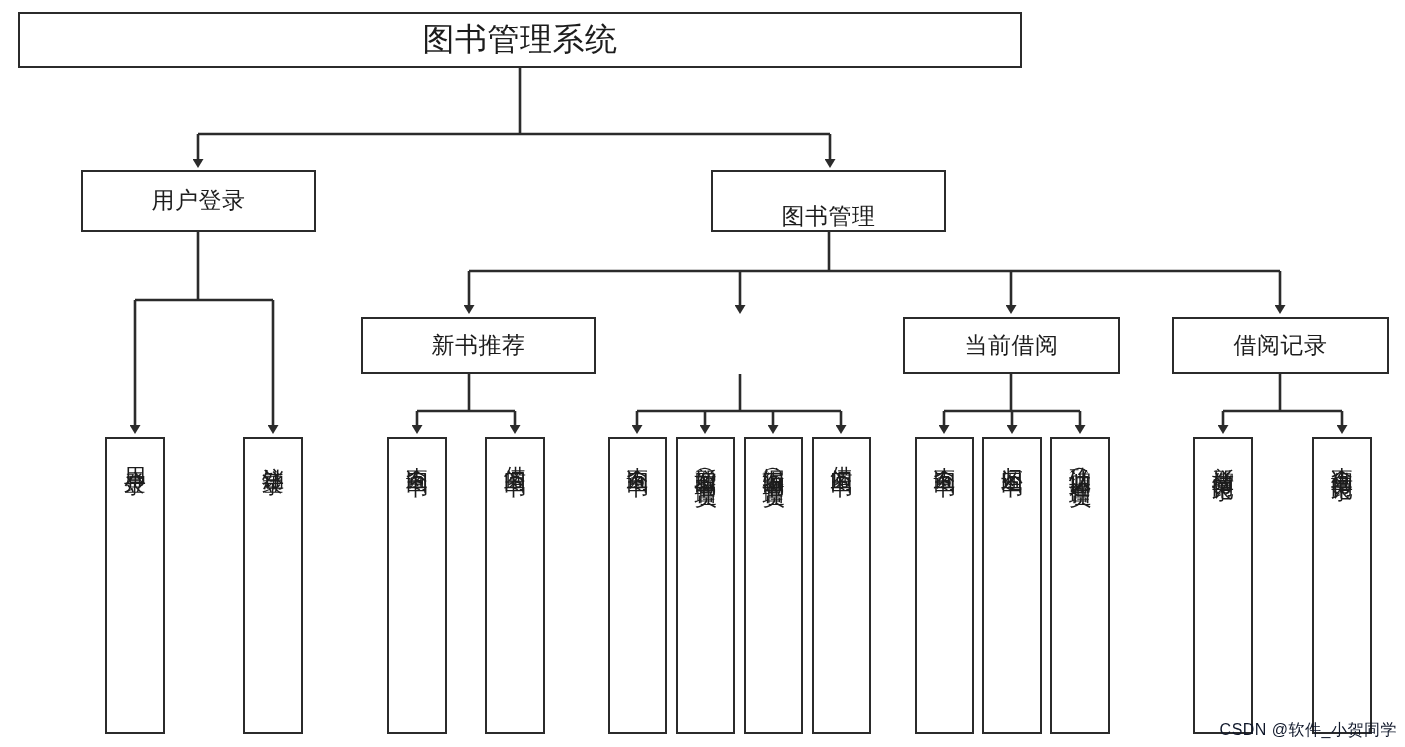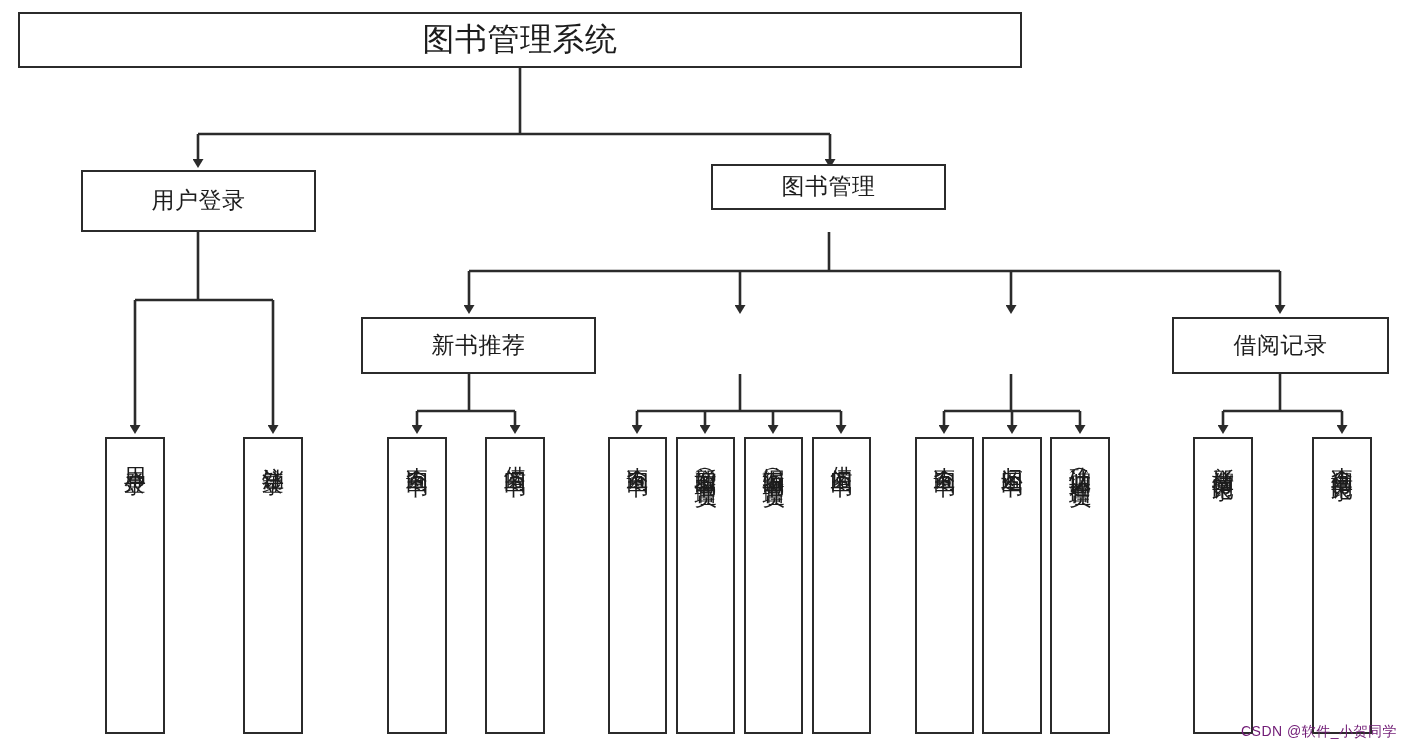--- a/index.html
+++ b/index.html
@@ -55,22 +55,22 @@
     letter-spacing: 3px;
     line-height: 1;
   }
   .node.root .label {
     font-size: 32px;
   }
   #watermark {
     position: absolute;
     right: 8px;
     bottom: 6px;
-    font-size: 14px;
-    color: #701a75;
+    font-size: 16px;
+    color: #0f172a;
     white-space: nowrap;
     letter-spacing: 0.5px;
   }
 </style>
 </head>
 <body>
 
 <div id="canvas">
 
   <svg class="edges" viewBox="0 0 1405 747">
@@ -123,26 +123,29 @@
     </g>
   </svg>
 
   <div class="node horizontal root" style="left:18px; top:12px; width:1004px; height:56px;">
     <span class="label">图书管理系统</span>
   </div>
 
   <div class="node horizontal" style="left:81px; top:170px; width:235px; height:62px;">
     <span class="label">用户登录</span>
   </div>
-  <div class="node horizontal" style="left:711px; top:164px; width:235px; height:46px;">
+  <div class="node horizontal" style="left:711px; top:170px; width:235px; height:62px;align-items:flex-end;">
     <span class="label">图书管理</span>
   </div>
 
   <div class="node horizontal" style="left:361px; top:317px; width:235px; height:57px;">
     <span class="label">新书推荐</span>
+  </div>
+  <div class="node horizontal" style="left:903px; top:317px; width:217px; height:57px;">
+    <span class="label">当前借阅</span>
   </div>
   <div class="node horizontal" style="left:1172px; top:317px; width:217px; height:57px;">
     <span class="label">借阅记录</span>
   </div>
 
   <div class="node vertical" style="left:105px; top:437px; width:60px; height:297px;">
     <span class="label">用户登录</span>
   </div>
   <div class="node vertical" style="left:243px; top:437px; width:60px; height:297px;">
     <span class="label">注销登录</span>

